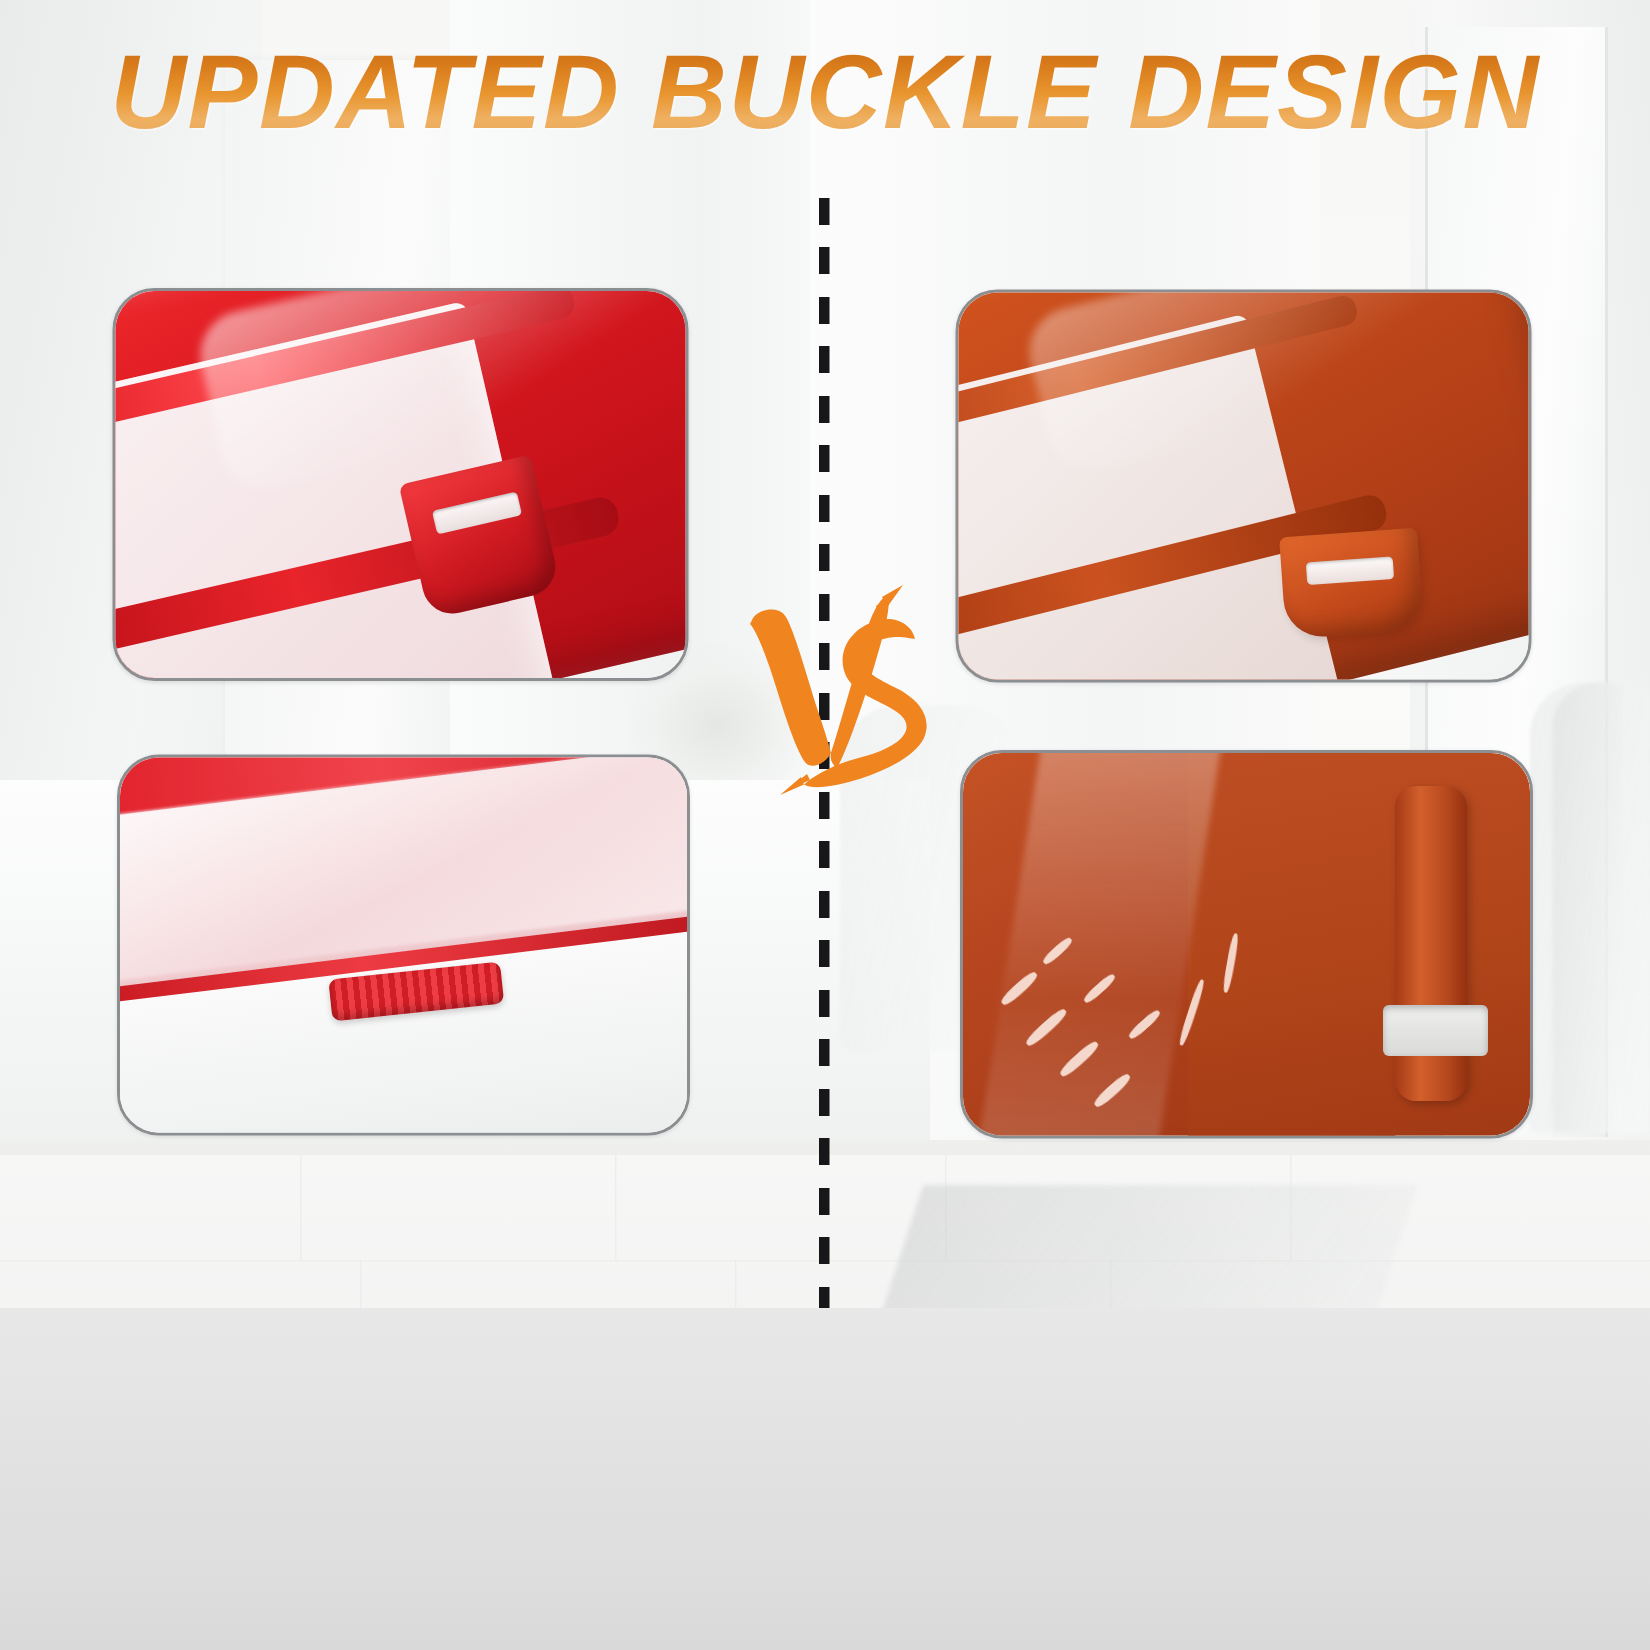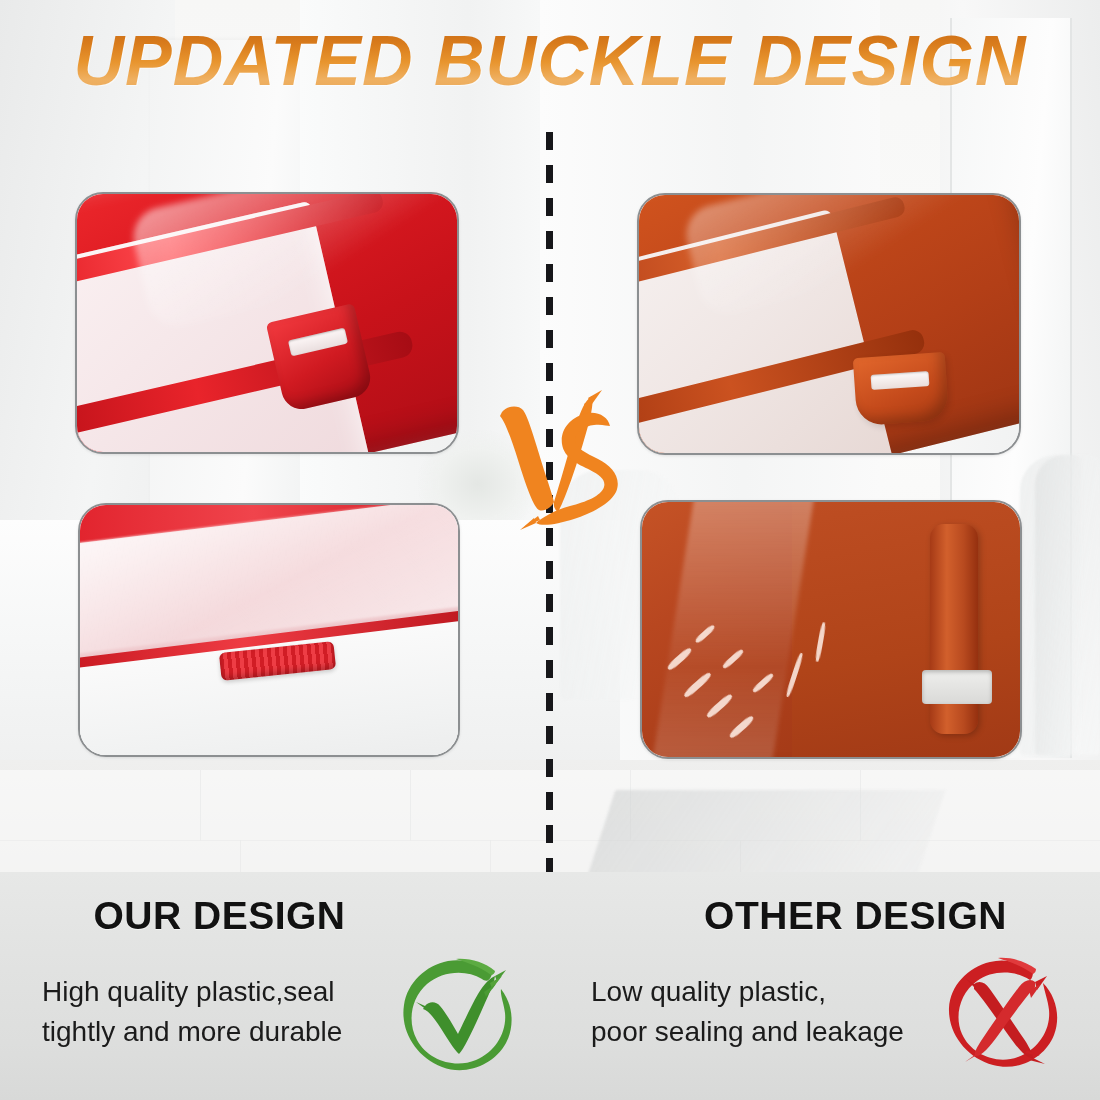--- a/index.html
+++ b/index.html
@@ -315,73 +315,16 @@
                  C94,63 84,58 83,51 C82,43 92,36 102,35 C110,34 115,36 118,36 Z"></path>
 
         <path d="M44,133 L28,140 L42,128 Z"></path>
         <path d="M48,130 L32,137 L46,126 Z"></path>
       </g>
     </svg>
   </div>
 
   <div class="bottombar">
 
-    <div class="half half-l">
-      <div class="h-title l">OUR DESIGN</div>
-      <div class="h-desc l">High quality plastic,seal
-tightly and more durable</div>
-      <div class="mark l">
-        <svg viewBox="0 0 124 124" width="124" height="124" aria-hidden="true">
-
-          <path d="M96,20 C84,9 68,4 52,7 C30,11 11,29 8,51 C4,77 20,103 46,113
-                   C70,122 98,111 110,89 C119,72 117,50 105,35
-                   C104,41 108,50 109,59 C111,79 99,98 80,106
-                   C58,115 32,106 21,86 C11,68 15,44 31,30 C46,17 70,15 86,25
-                   C89,27 93,29 96,20 Z" fill="#4a9b34"></path>
-          <path d="M99,17 C88,8 74,4 60,5 C72,9 85,13 95,21 C97,21 99,19 99,17 Z" fill="#5cab42"></path>
-
-          <path d="M29,52 C33,47 40,47 44,52 C50,59 57,71 62,80
-                   C66,72 74,54 82,40 C88,30 94,24 99,22
-                   C98,30 92,42 85,58 C76,78 68,95 63,100
-                   C58,96 50,82 42,70 C36,61 31,56 27,55 Z" fill="#3f8f2c"></path>
-
-          <path d="M99,22 L110,16 L101,28 Z" fill="#4a9b34"></path>
-          <path d="M94,29 L106,22 L96,35 Z" fill="#55a33a"></path>
-          <path d="M88,38 L100,30 L90,43 Z" fill="#4a9b34"></path>
-
-          <path d="M29,52 L20,48 L31,56 Z" fill="#3f8f2c"></path>
-        </svg>
-      </div>
-    </div>
-
-    <div class="half half-r">
-      <div class="h-title r">OTHER DESIGN</div>
-      <div class="h-desc r">Low quality plastic,
-poor sealing and leakage</div>
-      <div class="mark r">
-        <svg viewBox="0 0 124 124" width="124" height="124" aria-hidden="true">
-
-          <path d="M92,18 C80,8 64,4 49,8 C27,13 9,32 8,54 C7,80 26,104 52,111
-                   C77,118 104,104 113,81 C120,63 115,42 102,29
-                   C103,36 107,46 108,56 C110,77 96,96 77,103 C55,111 30,100 21,80
-                   C13,62 19,39 36,27 C51,16 74,16 89,26 C91,25 92,21 92,18 Z" fill="#cc1f22"></path>
-          <path d="M95,15 C84,7 70,3 57,4 C69,8 82,12 92,20 C94,19 95,17 95,15 Z" fill="#e03a3c"></path>
-
-          <path d="M33,30 C38,26 44,28 48,34 C57,46 74,72 85,88
-                   C89,95 92,100 92,104 C86,105 78,96 68,82
-                   C55,64 40,42 33,35 Z" fill="#c41d20"></path>
-
-          <path d="M94,28 C90,24 83,26 78,33 C68,46 50,72 40,87
-                   C36,93 33,99 34,102 C40,103 48,94 58,80
-                   C71,62 87,40 94,33 Z" fill="#d42a2d"></path>
-
-          <path d="M94,28 L106,22 L96,36 Z" fill="#cc1f22"></path>
-          <path d="M88,36 L100,30 L90,44 Z" fill="#d42a2d"></path>
-          <path d="M92,104 L104,110 L88,106 Z" fill="#c41d20"></path>
-          <path d="M86,96 L99,102 L84,99 Z" fill="#cc1f22"></path>
-          <path d="M33,30 L24,24 L36,36 Z" fill="#c41d20"></path>
-          <path d="M34,102 L24,108 L38,98 Z" fill="#d42a2d"></path>
-        </svg>
-      </div>
-    </div>
+
   </div>
 
 </div>
 
 </body></html>

